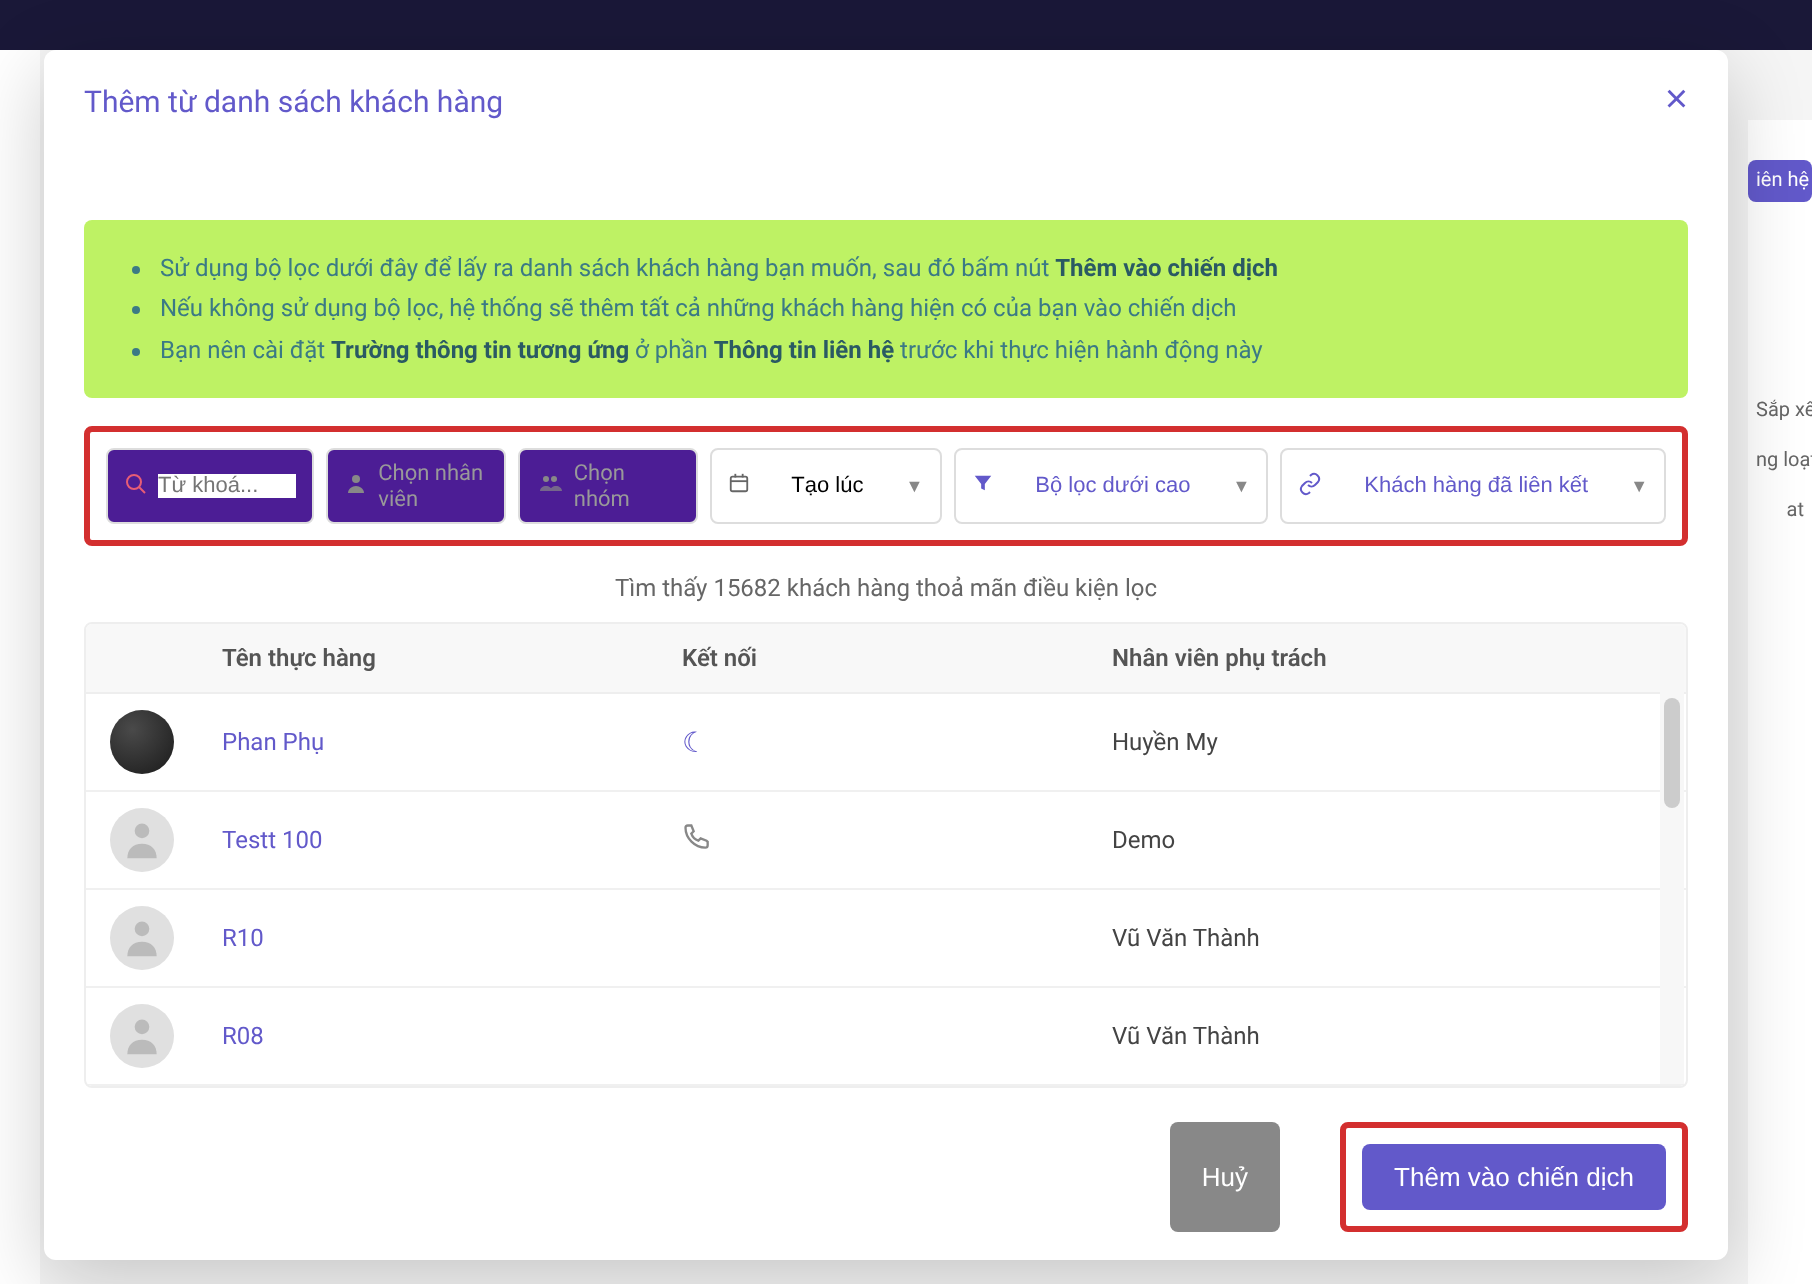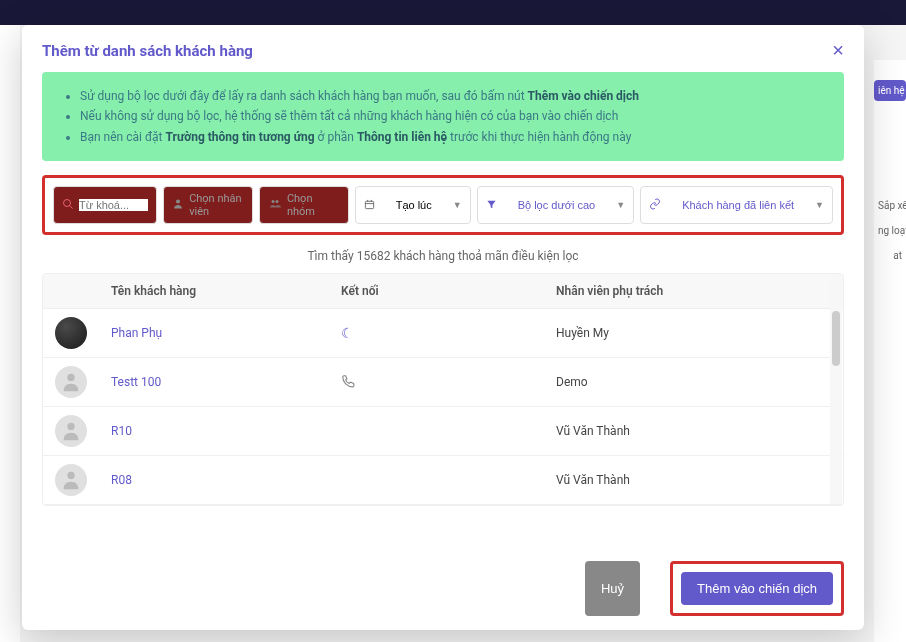--- a/index.html
+++ b/index.html
@@ -82,42 +82,43 @@
 }
 .modal-header {
   display: flex;
   justify-content: space-between;
   align-items: center;
   padding: 14px 20px 10px 20px;
 }
 .modal-title {
   color: #6259ca;
   font-size: 15px;
-  font-weight: 700;
+  font-weight: 400;
 }
 .modal-close {
   color: #6259ca;
   font-size: 20px;
   cursor: pointer;
   background: none;
   border: none;
   font-weight: 300;
 }
 .modal-body {
   padding: 0 20px;
   flex: 1;
   overflow: hidden;
   display: flex;
   flex-direction: column;
 }
 .info-box {
-  background: #86efac;
+  background: #bef264;
   border-radius: 4px;
   padding: 14px 18px;
   margin-bottom: 14px;
+  margin-top: 38px;
 }
 .info-box ul {
   list-style: disc;
   padding-left: 20px;
   color: #3b7a85;
   font-size: 12px;
   line-height: 1.7;
 }
 .info-box strong { color: #2a5a63; }
 .filter-bar {
@@ -129,21 +130,21 @@
   margin-bottom: 14px;
 }
 .filter-input {
   display: flex;
   align-items: center;
   border: 1px solid #ddd;
   border-radius: 4px;
   padding: 5px 8px;
   gap: 5px;
   flex: 1;
-  background: #7f1d1d;
+  background: #4c1d95;
   font-size: 11px;
 }
 .filter-input.keyword { flex: 1.2; }
 .filter-input .ic { font-size: 12px; }
 .filter-input input {
   border: none;
   outline: none;
   font-size: 11px;
   width: 100%;
   color: #999;
@@ -356,21 +357,21 @@
       </button>
     </div>
 
     <div class="result-count">Tìm thấy 15682 khách hàng thoả mãn điều kiện lọc</div>
 
     <div class="table-wrap">
       <table class="table">
         <thead>
           <tr>
             <th class="avatar-col"></th>
-            <th class="name-col">Tên khách hàng</th>
+            <th class="name-col">Tên thực hàng</th>
             <th class="connect-col">Kết nối</th>
             <th>Nhân viên phụ trách</th>
           </tr>
         </thead>
         <tbody id="tbody">
             <tr>
               <td>
                 <div class="avatar dark"></div>
               </td>
               <td><a class="name-link">Phan Phụ</a></td>

